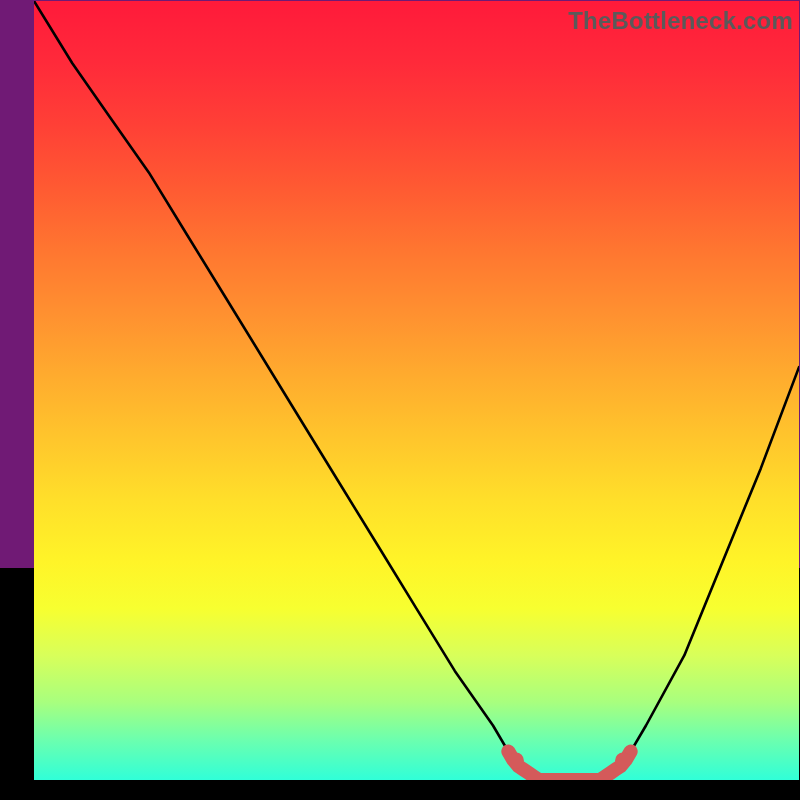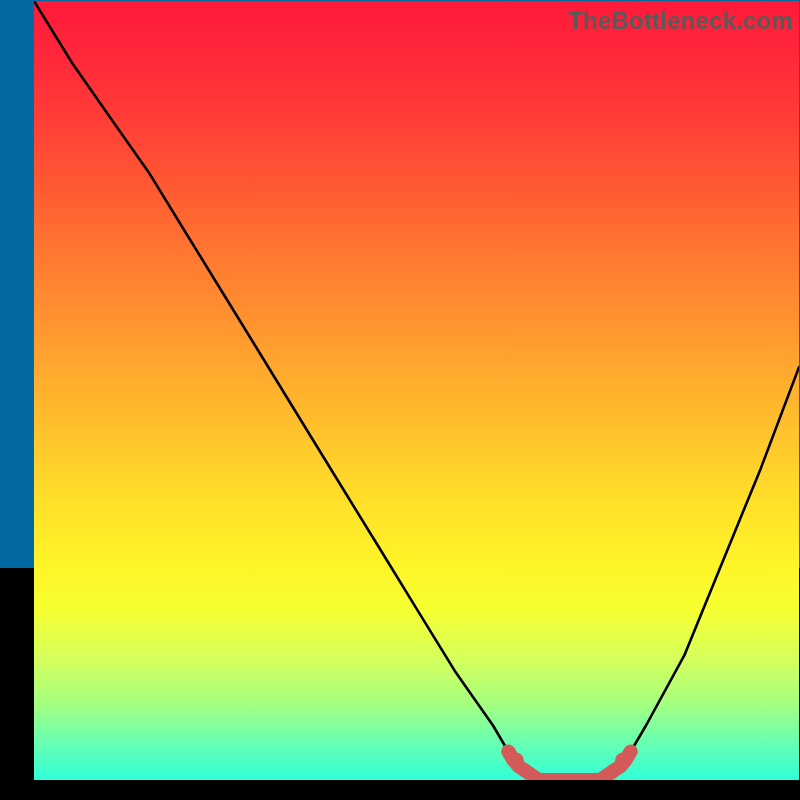--- a/index.html
+++ b/index.html
@@ -1,17 +1,17 @@
 <!DOCTYPE html>
 <html><head>
 <meta charset="utf-8">
 <style>
   * { margin: 0; padding: 0; box-sizing: border-box; }
   html, body { width: 800px; height: 800px; overflow: hidden; background: #000; }
-  .stage { position: relative; width: 800px; height: 568px; background: #0369a1; }
+  .stage { position: relative; width: 800px; height: 568px; background: #701a75; }
   .plot-area {
     position: absolute;
     left: 34px;
     top: 1px;
     width: 765px;
     height: 779px;
     background: linear-gradient(to bottom,
       #ff1a3a 0%,
       #ff2a3a 8%,
       #ff4036 16%,

